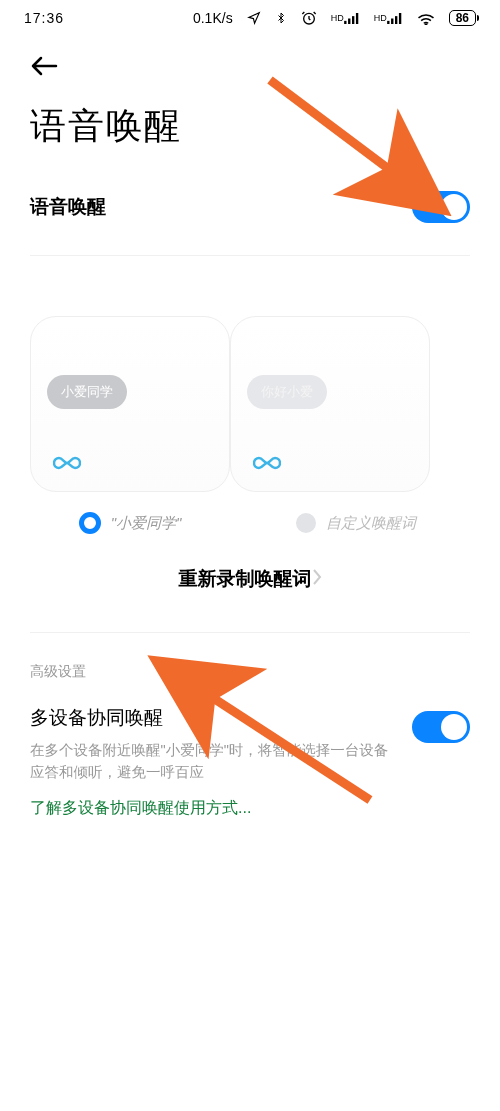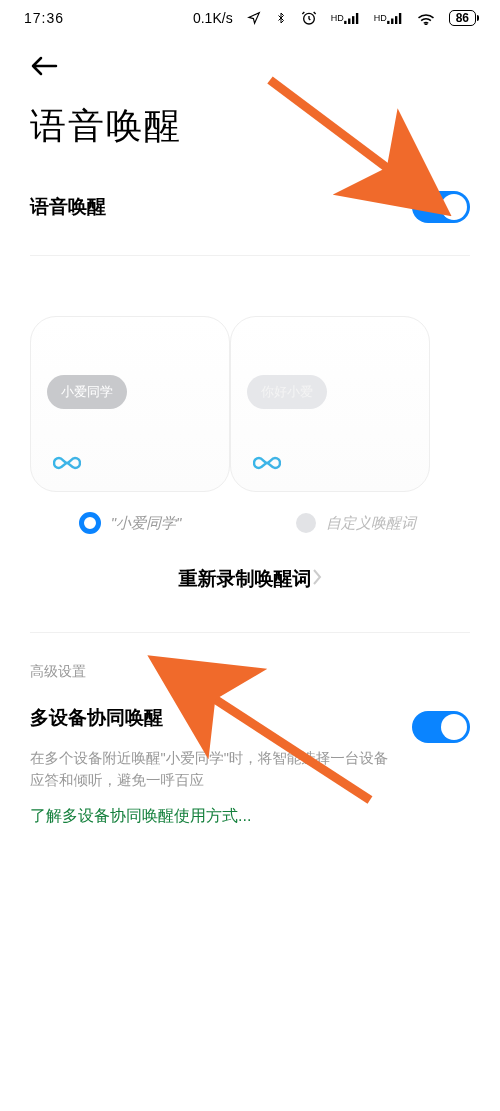--- a/index.html
+++ b/index.html
@@ -149,21 +149,21 @@
       padding: 28px 30px 20px;
     }
     .chevron { color: #ccc; font-size: 22px; }
     .section-header {
       font-size: 14px;
       color: #999;
       padding: 30px 30px 10px;
     }
     .multi-row { padding: 14px 30px 0; display: flex; justify-content: space-between; align-items: flex-start; }
     .multi-left { flex: 1; padding-right: 12px; }
-    .multi-title { font-size: 19px; font-weight: 700; color: #000; margin-bottom: 16px; }
+    .multi-title { font-size: 19px; font-weight: 400; color: #000; margin-bottom: 8px; }
     .multi-desc { font-size: 14.5px; color: #999; line-height: 1.55; }
     .link {
       color: #15803d;
       font-size: 16px;
       padding: 14px 30px;
     }
     .arrow {
       position: absolute;
       pointer-events: none;
     }

